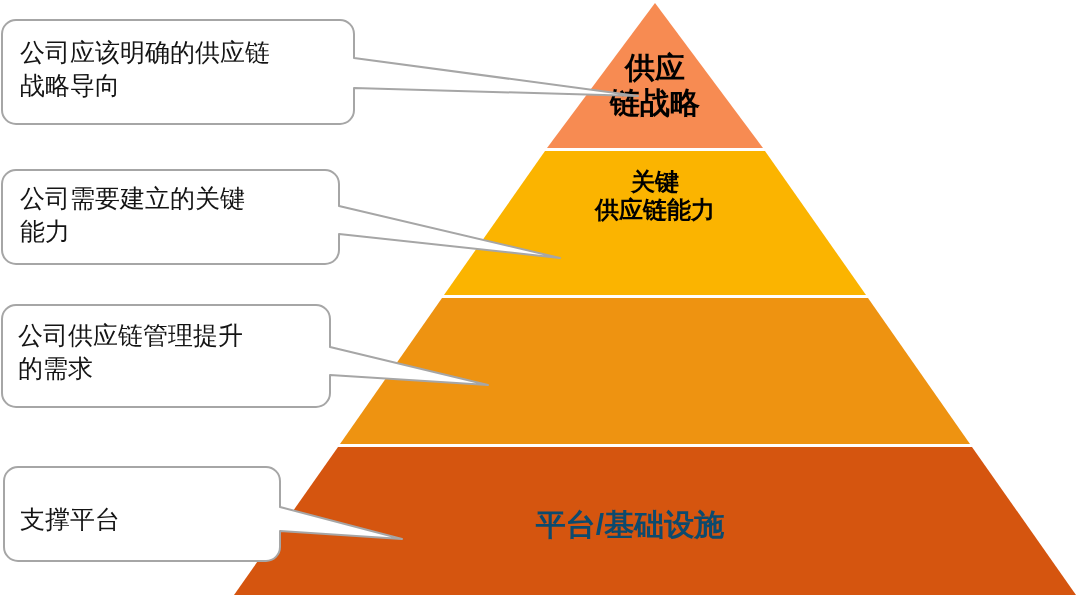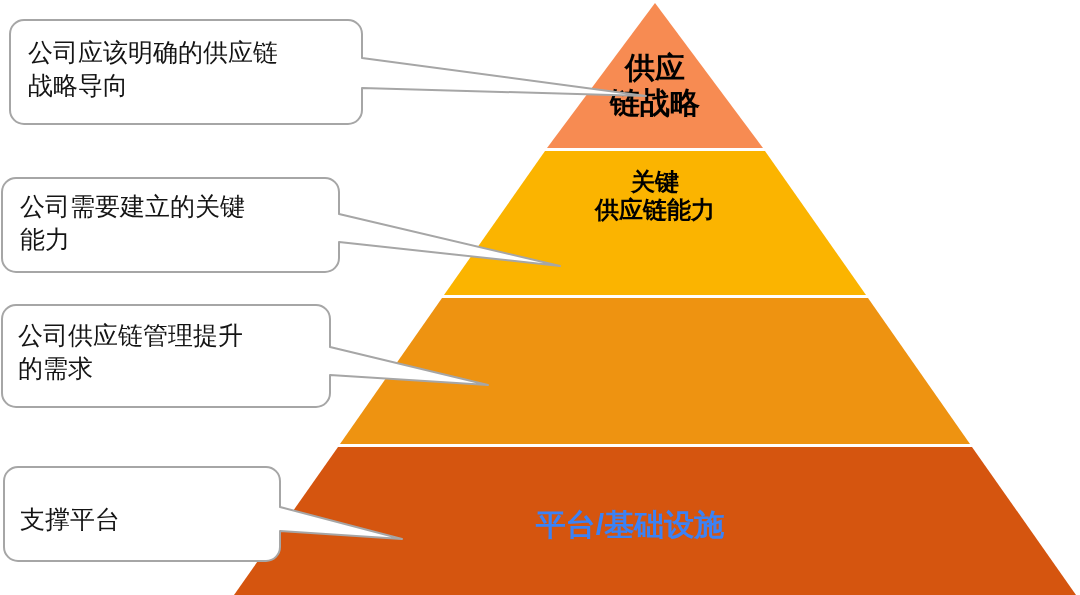--- a/index.html
+++ b/index.html
@@ -64,22 +64,22 @@
   }
   .callout-text {
     position: absolute;
     color: #141414;
     font-size: 25px;
     line-height: 1.32;
     white-space: pre-line;
     letter-spacing: 0px;
   }
 
-  #callout-1 { left: 8px;  top: 18px;  width: 740px; height: 110px; padding-left: 16px; }
-  #callout-2 { left: 0px;  top: 176px; width: 740px; height: 105px; }
+  #callout-1 { left: 0px;  top: 18px;  width: 740px; height: 110px; padding-left: 16px; }
+  #callout-2 { left: 0px;  top: 168px; width: 740px; height: 105px; }
   #callout-3 { left: 0px;  top: 303px; width: 740px; height: 110px; }
   #callout-4 { left: 2px;  top: 465px; width: 740px; height: 105px; }
 
   #callout-1 .callout-text { left: 20px; top: 18px; width: 330px; }
   #callout-2 .callout-text { left: 20px; top: 14px; width: 330px; }
   #callout-3 .callout-text { left: 18px; top: 16px; width: 330px; }
   #callout-4 .callout-text { left: 18px; top: 38px; width: 280px; }
 </style>
 </head>
 <body>
@@ -94,21 +94,21 @@
 
     <polygon points="545,151 765,151 866,295 444,295" fill="#FBB400"></polygon>
 
     <polygon points="655,3 763,148 547,148" fill="#F78B52"></polygon>
   </svg>
 
   <div class="tier-label" id="tier-label-1" style="color: rgb(0, 0, 0); font-family: Liberation Serif, serif;">供应
 链战略</div>
   <div class="tier-label" id="tier-label-2" style="color: rgb(0, 0, 0);">关键
 供应链能力</div>
-  <div class="tier-label" id="tier-label-4" style="color: #3b82f6;">平台/基础设施</div>
+  <div class="tier-label" id="tier-label-4" style="color: #0c4a6e;">平台/基础设施</div>
 
   <div class="callout" id="callout-1">
     <svg class="callout-svg" width="740" height="110" viewBox="0 0 740 110">
       <path d="M 2,16 L 2,92 A 14,14 0 0 0 16,106 L 340,106 A 14,14 0 0 0 354,92
                L 354,70 L 638,78 L 354,40 L 354,16 A 14,14 0 0 0 340,2
                L 16,2 A 14,14 0 0 0 2,16 Z" fill="#FFFFFF" stroke="#A6A6A6" stroke-width="2" stroke-linejoin="round"></path>
     </svg>
     <div class="callout-text">公司应该明确的供应链
 战略导向</div>
   </div>

